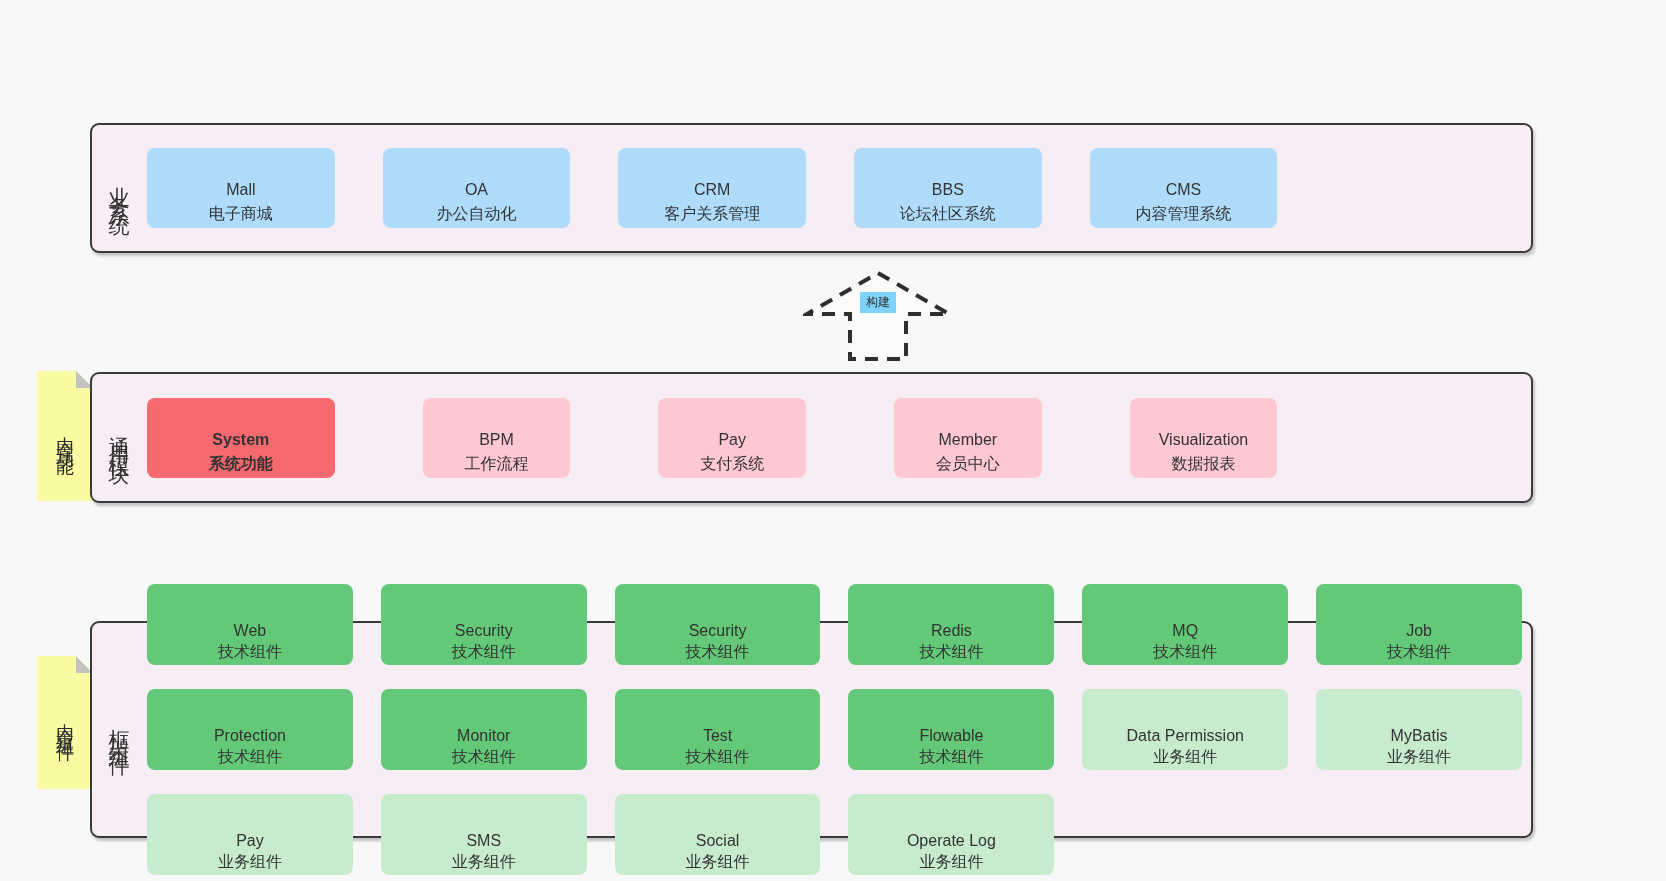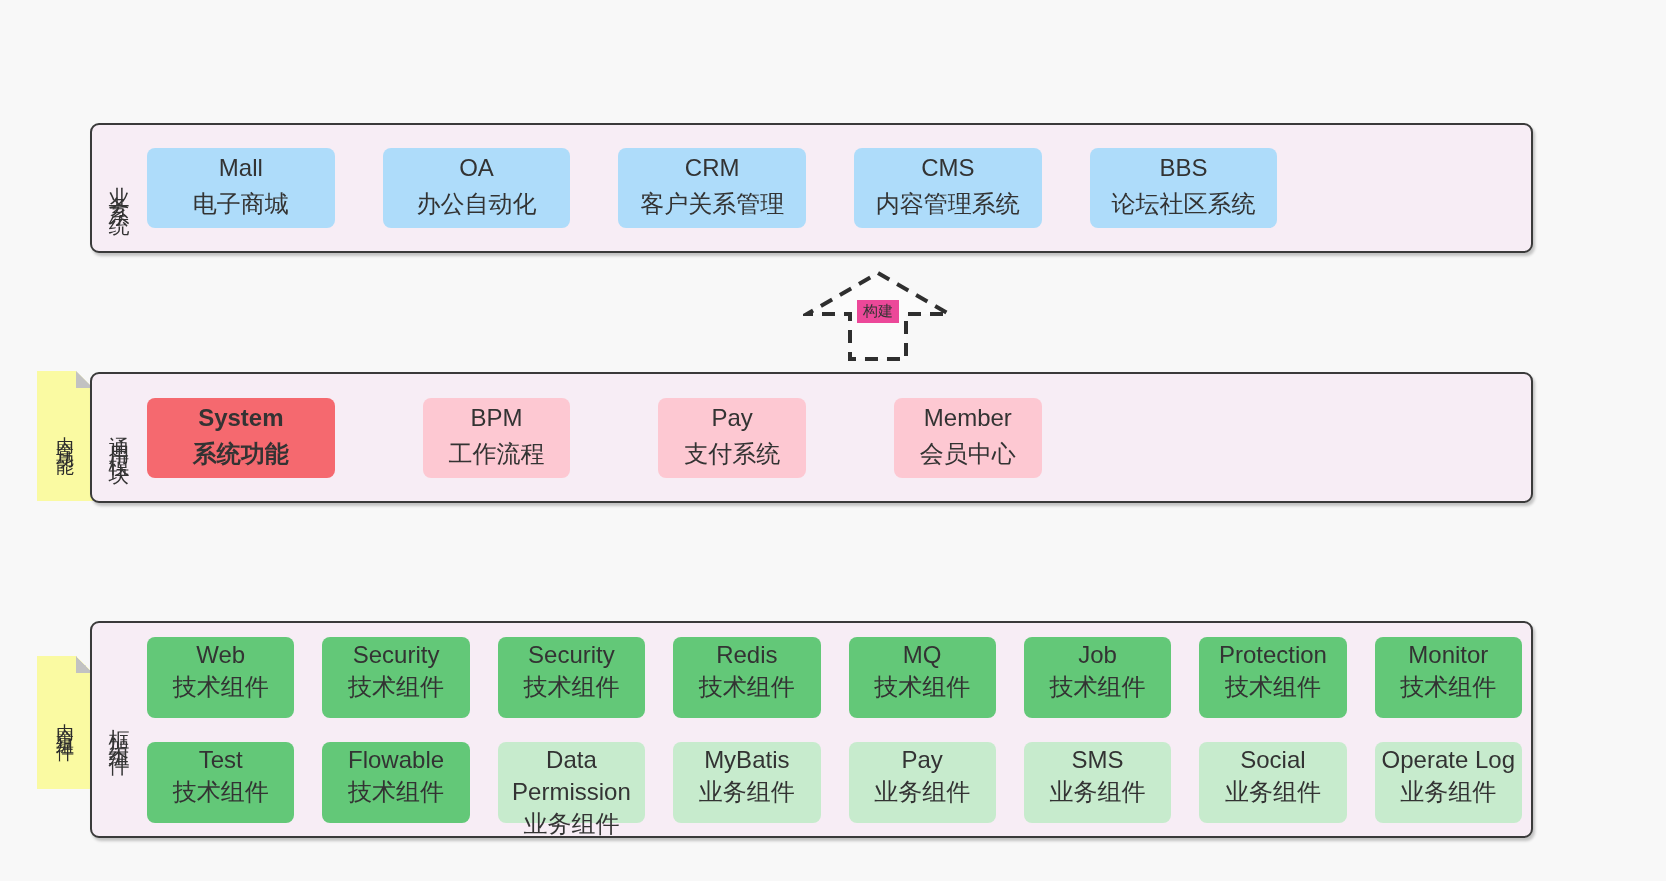--- a/index.html
+++ b/index.html
@@ -11,25 +11,25 @@
         border:2px solid var(--band_border,#3a3a3a);border-radius:9px;box-sizing:border-box;
         box-shadow:2px 3px 3px rgba(0,0,0,0.22);}
   .band1{top:123px;height:130px;}
   .band2{top:372px;height:131px;}
   .band3{top:621px;height:217px;}
   .band-label{position:absolute;left:13px;top:50%;transform:translateY(-50%);
         writing-mode:vertical-rl;text-orientation:upright;letter-spacing:9px;
         font-size:21px;color:var(--text,#333);white-space:nowrap;}
   .boxes{position:absolute;left:55px;right:18px;top:0;bottom:0;display:grid;align-content:center;}
   .cols6{grid-template-columns:repeat(6,1fr);column-gap:48px;}
-  .cols8{grid-template-columns:repeat(8,1fr);column-gap:28px;row-gap:24px;right:9px;}
-
-  
-  .box{border-radius:8px;display:flex;flex-direction:column;align-items:center;justify-content:flex-start;
-       text-align:center;color:var(--text,#333);font-size:24px;line-height:1.5;padding:2px 4px;box-sizing:border-box;}
+  .cols8{grid-template-columns:repeat(6,1fr);column-gap:28px;row-gap:24px;right:9px;}
+
+  
+  .box{border-radius:8px;display:flex;flex-direction:column;align-items:center;justify-content:flex-end;
+       text-align:center;color:var(--text,#333);font-size:16px;line-height:1.5;padding:2px 4px;box-sizing:border-box;}
   .band1 .box,.band2 .box{height:80px;}
   .band3 .box{height:81px;line-height:1.35;}
   .c-blue{background:var(--blue,#aedcfa);}
   .c-red{background:var(--red,#f5696f);font-weight:bold;}
   .c-pink{background:var(--pink,#fdc8d2);margin-left:40px;}
   .c-green{background:var(--green,#63c878);}
   .c-lightgreen{background:var(--light_green,#c7ebcd);}
   .box-title,.box-subtitle{display:block;}
 
   
@@ -42,22 +42,22 @@
         background:linear-gradient(to bottom left,rgba(0,0,0,0) 50%,var(--fold_gray,#c2c2c2) 50%);}
   .note-text{position:absolute;left:50%;top:50%;transform:translate(-50%,-50%);
         writing-mode:vertical-rl;text-orientation:upright;letter-spacing:7px;
         font-size:18px;color:#2b2b2b;white-space:nowrap;}
 
   
   .arrow{position:absolute;width:150px;height:92px;}
   .arrow1{left:803px;top:270px;}
   .arrow2{left:803px;top:518px;}
   .arrow svg{display:block;}
-  .arrow-label{position:absolute;left:50%;top:30px;transform:translateX(-50%);
-        background:#ec4899;padding:2px 6px;font-size:15px;color:var(--text,#333);white-space:nowrap;}
+  .arrow-label{position:absolute;left:50%;top:22px;transform:translateX(-50%);
+        background:#7dd3fc;padding:2px 6px;font-size:12px;color:var(--text,#333);white-space:nowrap;}
 </style>
 </head>
 <body>
 
 <div class="canvas">
 
   <div class="note note1">
     <span class="note-fold"></span>
     <span class="note-text">内置功能</span>
   </div>
@@ -75,26 +75,26 @@
       </div>
       <div class="box c-blue">
         <span class="box-title">OA</span>
         <span class="box-subtitle">办公自动化</span>
       </div>
       <div class="box c-blue">
         <span class="box-title">CRM</span>
         <span class="box-subtitle">客户关系管理</span>
       </div>
       <div class="box c-blue">
+        <span class="box-title">BBS</span>
+        <span class="box-subtitle">论坛社区系统</span>
+      </div>
+      <div class="box c-blue">
         <span class="box-title">CMS</span>
         <span class="box-subtitle">内容管理系统</span>
-      </div>
-      <div class="box c-blue">
-        <span class="box-title">BBS</span>
-        <span class="box-subtitle">论坛社区系统</span>
       </div>
     </div>
   </section>
 
   <div class="arrow arrow1">
     <svg width="150" height="92" viewBox="0 0 150 92">
       <path d="M75 3 L146 44 L103 44 L103 89 L47 89 L47 44 L4 44 Z" fill="#fbfbfb" stroke="#2f2f2f" stroke-width="4" stroke-dasharray="13 9"></path>
     </svg>
     <span class="arrow-label">构建</span>
   </div>
@@ -111,20 +111,24 @@
         <span class="box-subtitle">工作流程</span>
       </div>
       <div class="box c-pink">
         <span class="box-title">Pay</span>
         <span class="box-subtitle">支付系统</span>
       </div>
       <div class="box c-pink">
         <span class="box-title">Member</span>
         <span class="box-subtitle">会员中心</span>
       </div>
+      <div class="box c-pink">
+        <span class="box-title">Visualization</span>
+        <span class="box-subtitle">数据报表</span>
+      </div>
     </div>
   </section>
 
 
   <section class="band band3">
     <span class="band-label">框架组件</span>
     <div class="boxes cols8">
       <div class="box c-green">
         <span class="box-title">Web</span>
         <span class="box-subtitle">技术组件</span>

